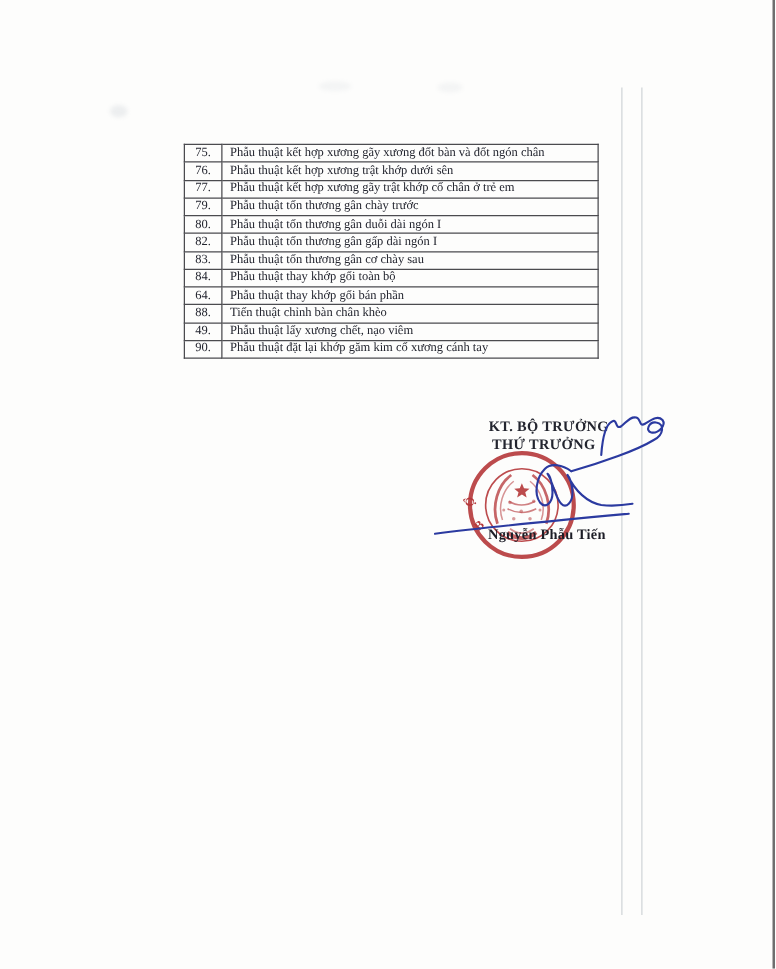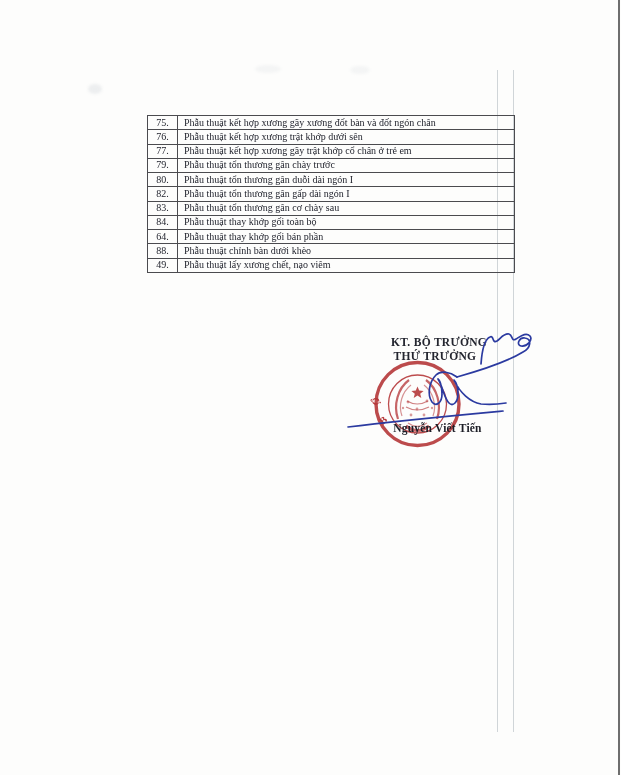--- a/index.html
+++ b/index.html
@@ -12,21 +12,21 @@
 
   
   .scan-edge{position:absolute;top:0;right:1px;width:2px;height:775px;background:#555;opacity:.85;}
   .fold-line{position:absolute;width:1px;background:#9aa3ad;opacity:.45;}
   .fold-line.a{left:497px;top:70px;height:662px;}
   .fold-line.b{left:513px;top:70px;height:662px;}
   .smudge{position:absolute;border-radius:50%;background:#8b97a5;filter:blur(1.5px);}
 
   
   .proc-table{
-    position:absolute;left:147px;top:115px;width:368px;
+    position:absolute;left:147px;top:115px;width:332px;
     border-collapse:collapse;table-layout:fixed;
     font-size:10px;color:var(--ink);
   }
   .proc-table td{
     border:1px solid var(--table-border);
     height:13.25px;padding:0 0 0 6px;line-height:12px;
     white-space:nowrap;overflow:hidden;
   }
   .proc-table td.no{width:29px;text-align:center;padding:0;}
 
@@ -90,25 +90,29 @@
         <tr>
           <td class="no">84.</td>
           <td>Phẫu thuật thay khớp gối toàn bộ</td>
         </tr>
         <tr>
           <td class="no">64.</td>
           <td>Phẫu thuật thay khớp gối bán phần</td>
         </tr>
         <tr>
           <td class="no">88.</td>
-          <td>Phẫu thuật chỉnh bàn dưới khèo</td>
+          <td>Tiến thuật chỉnh bàn chân khèo</td>
         </tr>
         <tr>
           <td class="no">49.</td>
           <td>Phẫu thuật lấy xương chết, nạo viêm</td>
+        </tr>
+        <tr>
+          <td class="no">90.</td>
+          <td>Phẫu thuật đặt lại khớp găm kim cổ xương cánh tay</td>
         </tr>
       </tbody>
   </table>
 
   <div class="sig-title l1">KT. BỘ TRƯỞNG</div>
   <div class="sig-title l2">THỨ TRƯỞNG</div>
 
   <svg class="seal-svg" width="96" height="96" viewBox="0 0 96 96">
     <g stroke="#b5383a" fill="none" opacity="0.9">
       <circle cx="47.5" cy="48" r="41.5" stroke-width="3.4"></circle>
@@ -146,15 +150,15 @@
       <path d="M141,34 C142,20 145,9 150,7 C154,5 152,14 157,11 C161,8 164,3 169,4
                C173,5 171,12 176,9 C181,6 186,2 190,6 C193,10 187,17 181,16
                C176,15 179,7 185,8 C192,9 191,18 183,22 C170,30 142,40 117,47"></path>
       <path d="M117,47 C110,42 101,40 96,45 C89,52 87,65 92,72 C96,77 102,73 102,64
                C102,57 100,50 98,49 C103,57 104,68 109,73 C113,77 118,72 118,64
                C118,58 116,52 114,50 C120,63 130,72 141,74 C150,75 160,74 166,73"></path>
       <path d="M8,97 C55,91 120,85 163,81"></path>
     </g>
   </svg>
 
-  <div class="signer-name">Nguyễn Viết Tiến</div>
+  <div class="signer-name">Nguyễn Phẫu Tiến</div>
 
 </div>
 
 </body></html>

